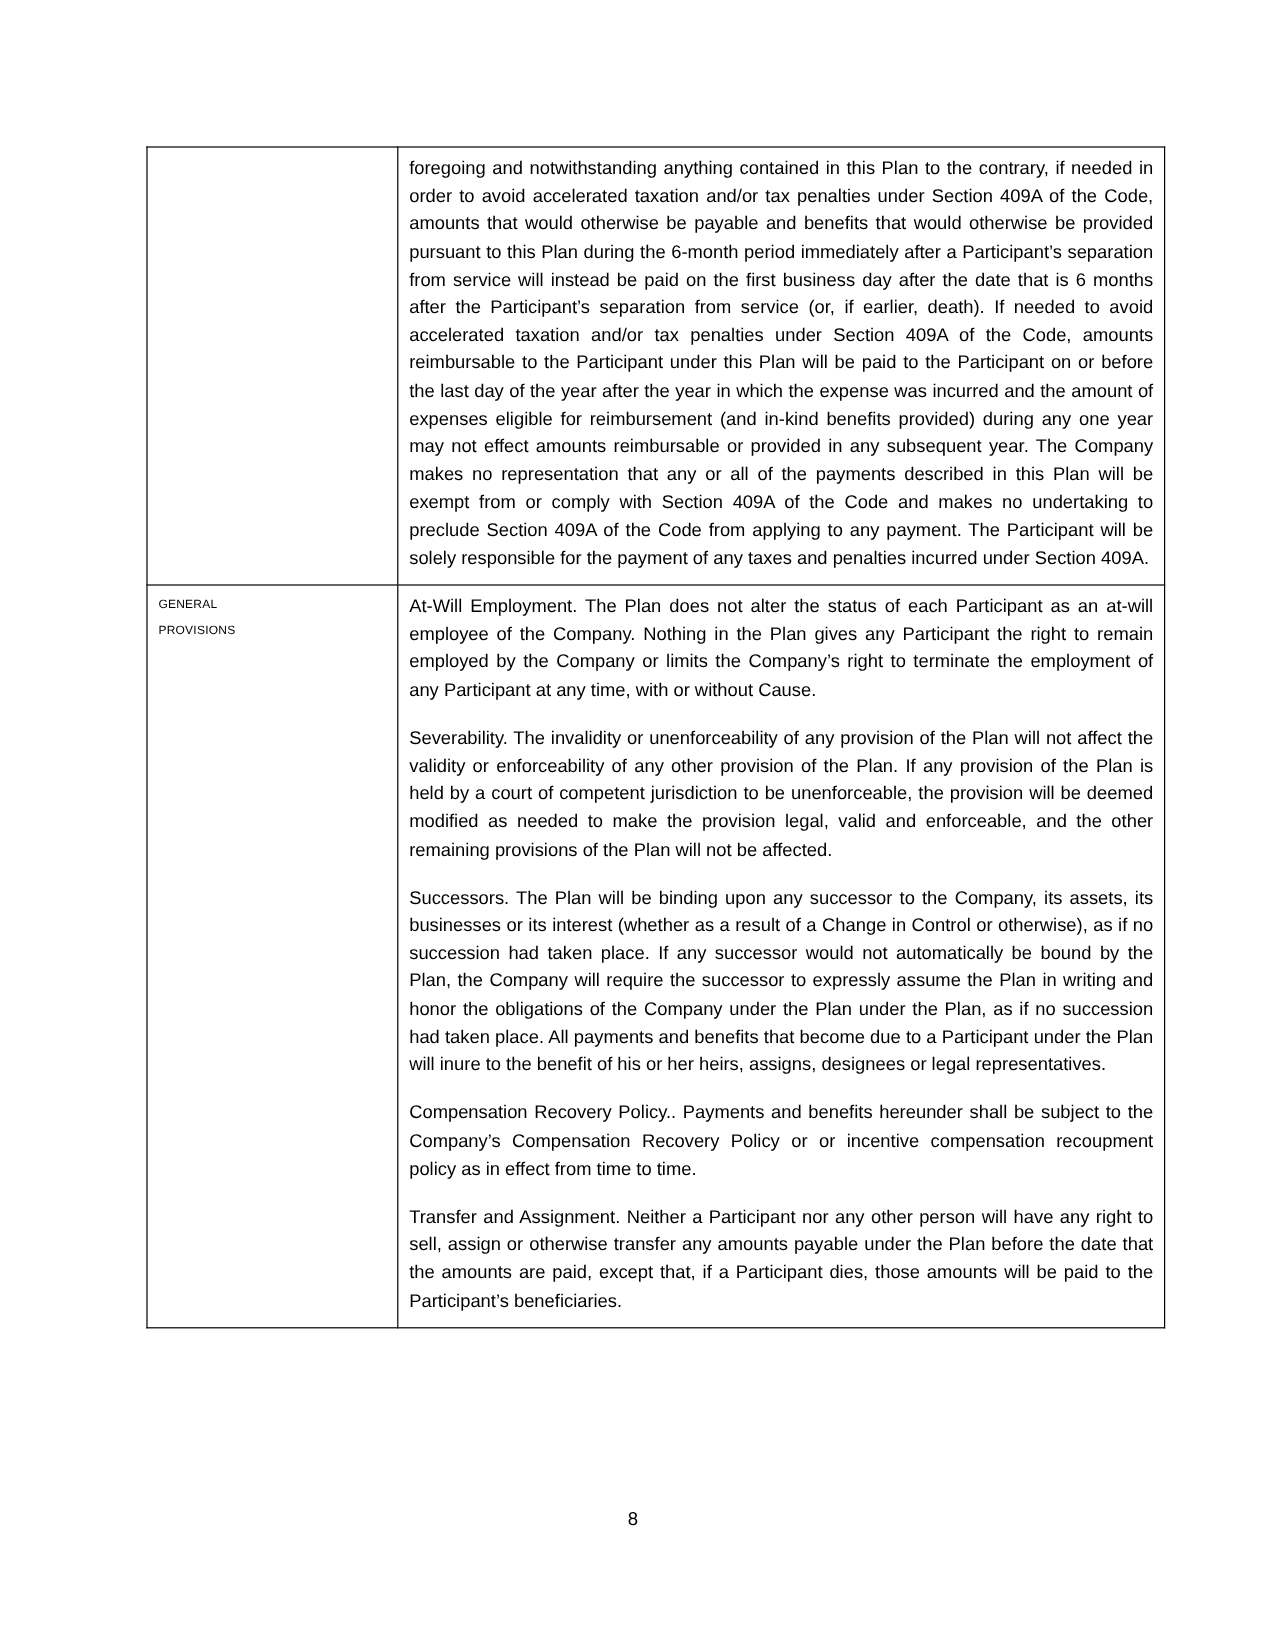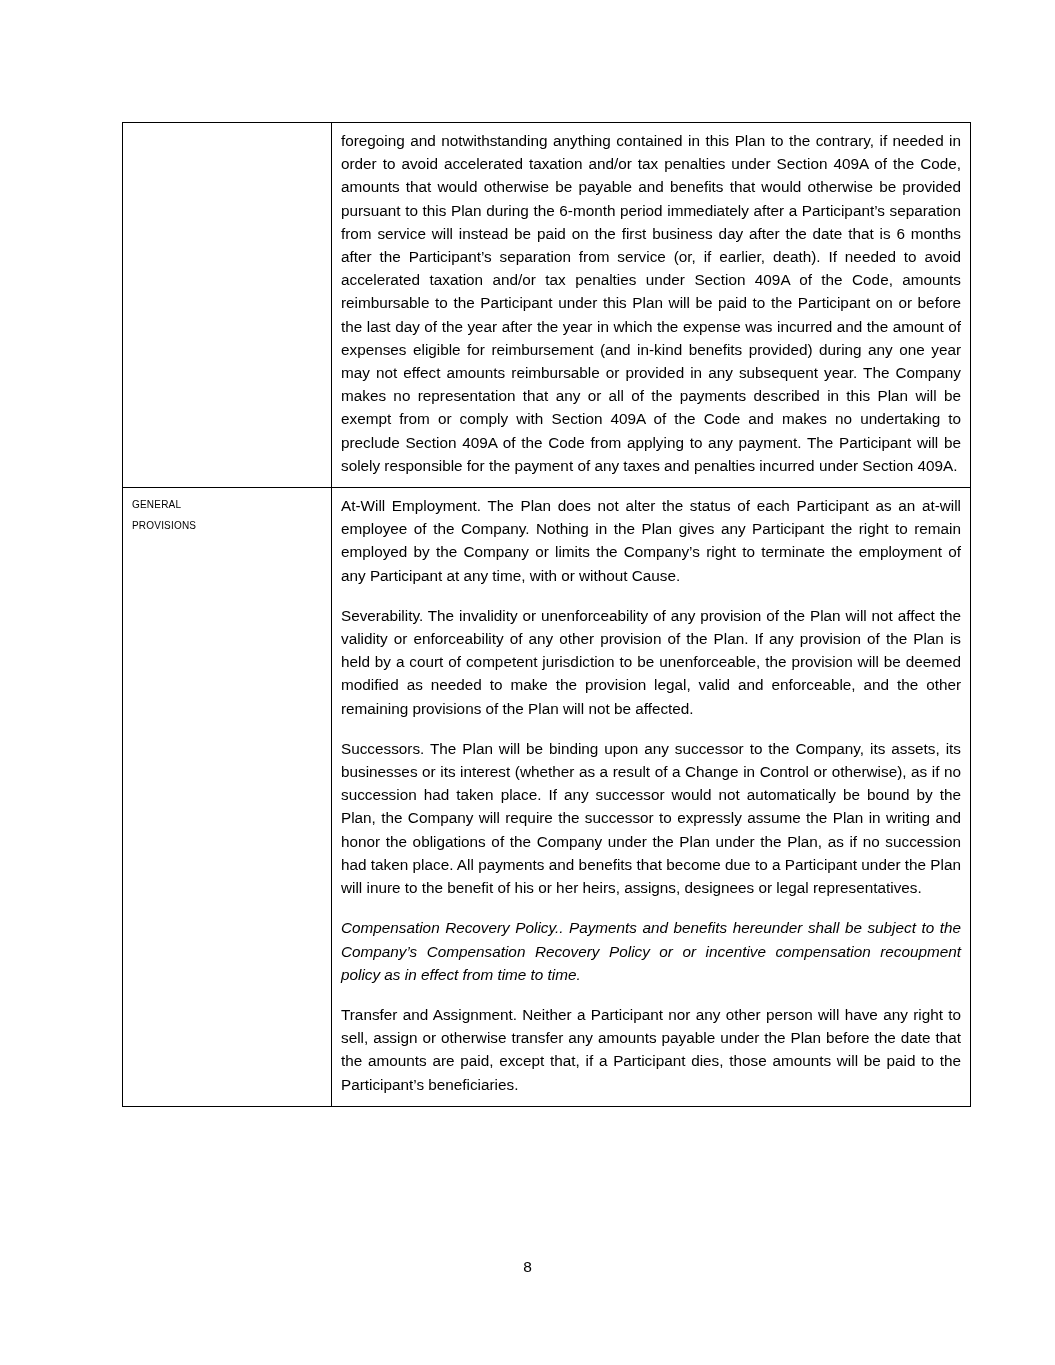--- a/index.html
+++ b/index.html
@@ -51,21 +51,20 @@
     font-size: 15.3px;
     line-height: 23.2px;
     text-align: justify;
     margin: 0 0 0 0;
   }
   .para + .para {
     margin-top: 17px;
   }
   .para-tight {
     text-align: justify;
-    font-style: italic;
   }
   .page-number {
     position: absolute;
     left: 0;
     top: 1258px;
     width: 1055px;
     text-align: center;
     font-size: 15.5px;
   }
 </style>

